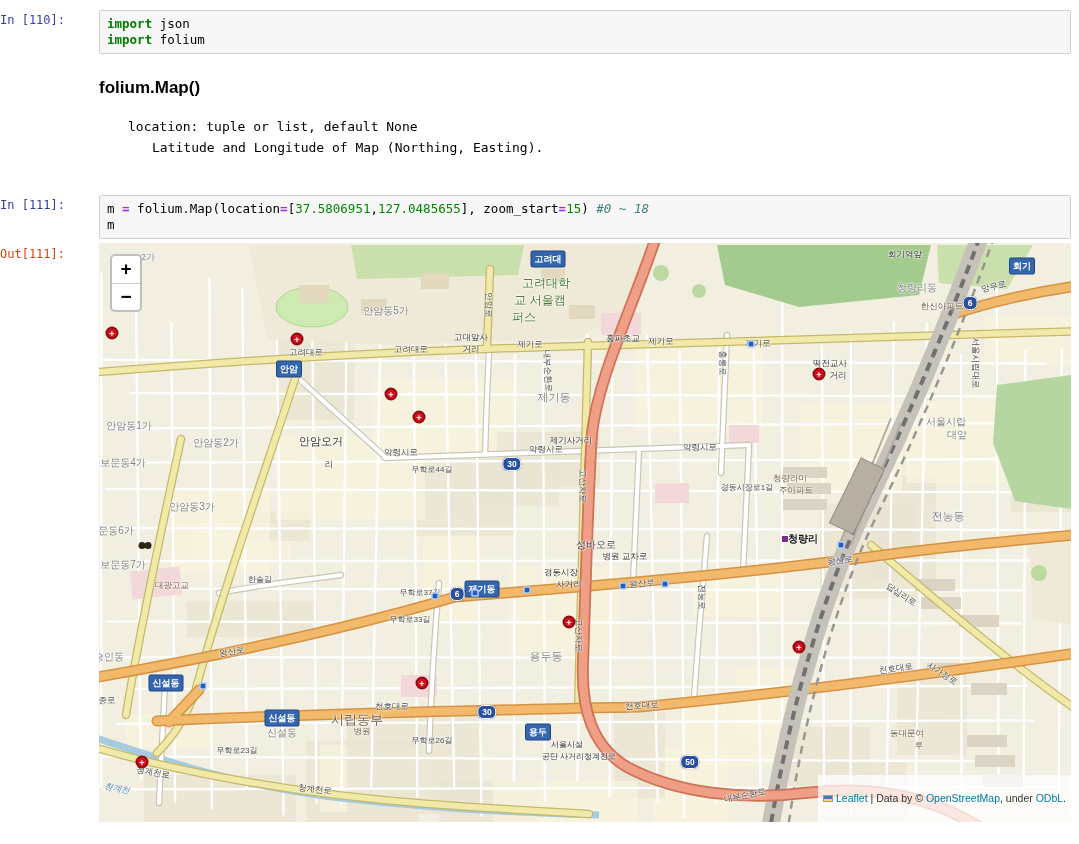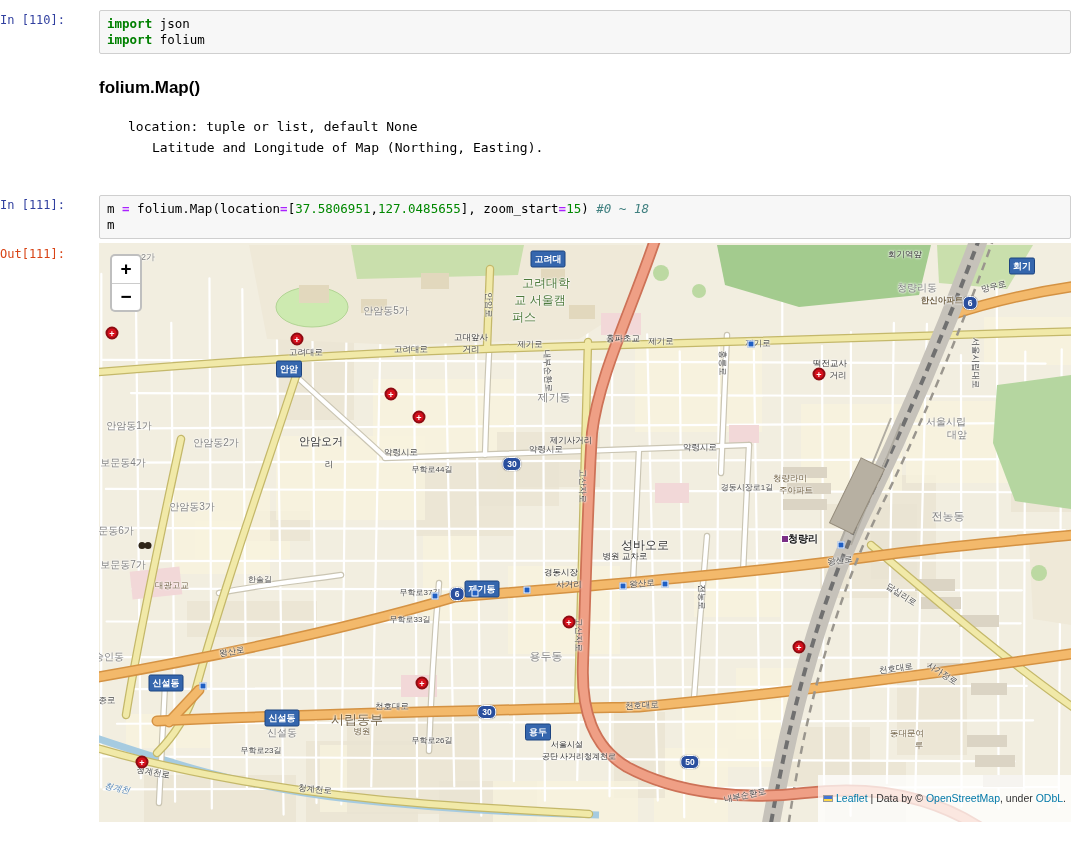--- a/index.html
+++ b/index.html
@@ -251,21 +251,21 @@
         </g>
     </svg>
     <div id="overlay">
         <div class="map-label lbl-d" style="font-size: 9px; left: 49px; top: 14px; transform: translate(-50%, -50%) rotate(0deg);">2가</div>
         <div class="map-label lbl-g" style="font-size: 12px; left: 447px; top: 40px; transform: translate(-50%, -50%) rotate(0deg);">고려대학</div>
         <div class="map-label lbl-g" style="font-size: 12px; left: 441px; top: 57px; transform: translate(-50%, -50%) rotate(0deg);">교 서울캠</div>
         <div class="map-label lbl-g" style="font-size: 12px; left: 425px; top: 74px; transform: translate(-50%, -50%) rotate(0deg);">퍼스</div>
         <div class="map-label lbl-d" style="font-size: 10px; left: 287px; top: 68px; transform: translate(-50%, -50%) rotate(0deg);">안암동5가</div>
         <div class="map-label lbl-j" style="font-size: 8.5px; left: 806px; top: 12px; transform: translate(-50%, -50%) rotate(0deg);">회기역앞</div>
         <div class="map-label lbl-d" style="font-size: 10px; left: 818px; top: 45px; transform: translate(-50%, -50%) rotate(0deg);">청량리동</div>
-        <div class="map-label lbl-p" style="font-size: 8.5px; left: 843px; top: 58px; transform: translate(-50%, -50%) rotate(0deg); font-weight: bold;">한신아파트</div>
+        <div class="map-label lbl-p" style="font-size: 8.5px; left: 843px; top: 64px; transform: translate(-50%, -50%) rotate(0deg);">한신아파트</div>
         <div class="map-label lbl-r" style="font-size: 8.5px; left: 389px; top: 62px; transform: translate(-50%, -50%) rotate(90deg);">안암로</div>
         <div class="map-label lbl-j" style="font-size: 8.5px; left: 372px; top: 95px; transform: translate(-50%, -50%) rotate(0deg);">고대앞사</div>
         <div class="map-label lbl-j" style="font-size: 8.5px; left: 372px; top: 107px; transform: translate(-50%, -50%) rotate(0deg);">거리</div>
         <div class="map-label lbl-r" style="font-size: 8.5px; left: 207px; top: 110px; transform: translate(-50%, -50%) rotate(0deg);">고려대로</div>
         <div class="map-label lbl-r" style="font-size: 8.5px; left: 312px; top: 107px; transform: translate(-50%, -50%) rotate(0deg);">고려대로</div>
         <div class="map-label lbl-r" style="font-size: 8.5px; left: 431px; top: 102px; transform: translate(-50%, -50%) rotate(0deg);">제기로</div>
         <div class="map-label lbl-j" style="font-size: 8.5px; left: 524px; top: 96px; transform: translate(-50%, -50%) rotate(0deg);">홍파초교</div>
         <div class="map-label lbl-r" style="font-size: 8.5px; left: 562px; top: 99px; transform: translate(-50%, -50%) rotate(0deg);">제기로</div>
         <div class="map-label lbl-r" style="font-size: 8.5px; left: 659px; top: 101px; transform: translate(-50%, -50%) rotate(0deg);">제기로</div>
         <div class="map-label lbl-j" style="font-size: 8.5px; left: 731px; top: 121px; transform: translate(-50%, -50%) rotate(0deg);">떡전교사</div>
@@ -289,21 +289,21 @@
         <div class="map-label lbl-r" style="font-size: 8px; left: 333px; top: 226px; transform: translate(-50%, -50%) rotate(0deg);">무학로44길</div>
         <div class="map-label lbl-r" style="font-size: 8.5px; left: 483px; top: 243px; transform: translate(-50%, -50%) rotate(90deg);">고산자로</div>
         <div class="map-label lbl-r" style="font-size: 8.5px; left: 479px; top: 392px; transform: translate(-50%, -50%) rotate(90deg);">고산자로</div>
         <div class="map-label lbl-r" style="font-size: 8px; left: 648px; top: 244px; transform: translate(-50%, -50%) rotate(0deg);">경동시장로1길</div>
         <div class="map-label lbl-p" style="font-size: 8.5px; left: 691px; top: 236px; transform: translate(-50%, -50%) rotate(0deg);">청량라미</div>
         <div class="map-label lbl-p" style="font-size: 8.5px; left: 697px; top: 248px; transform: translate(-50%, -50%) rotate(0deg);">주아파트</div>
         <div class="map-label lbl-d" style="font-size: 10px; left: 93px; top: 264px; transform: translate(-50%, -50%) rotate(0deg);">안암동3가</div>
         <div class="map-label lbl-d" style="font-size: 10px; left: 12px; top: 288px; transform: translate(-50%, -50%) rotate(0deg);">보문동6가</div>
         <div class="map-label lbl-d" style="font-size: 10px; left: 24px; top: 322px; transform: translate(-50%, -50%) rotate(0deg);">보문동7가</div>
         <div class="map-label lbl-d" style="font-size: 11px; left: 849px; top: 273px; transform: translate(-50%, -50%) rotate(0deg);">전농동</div>
-        <div class="map-label lbl-j" style="font-size: 12px; left: 546px; top: 302px; transform: translate(-50%, -50%) rotate(0deg);">성바오로</div>
+        <div class="map-label lbl-j" style="font-size: 10px; left: 497px; top: 302px; transform: translate(-50%, -50%) rotate(0deg);">성바오로</div>
         <div class="map-label lbl-j" style="font-size: 8.5px; left: 526px; top: 314px; transform: translate(-50%, -50%) rotate(0deg);">병원 교차로</div>
         <div class="map-label lbl-s" style="font-size: 10px; left: 704px; top: 296px; transform: translate(-50%, -50%) rotate(0deg);">청량리</div>
         <div class="map-label lbl-j" style="font-size: 8.5px; left: 462px; top: 330px; transform: translate(-50%, -50%) rotate(0deg);">경동시장</div>
         <div class="map-label lbl-j" style="font-size: 8.5px; left: 470px; top: 342px; transform: translate(-50%, -50%) rotate(0deg);">사거리</div>
         <div class="map-label lbl-p" style="font-size: 8.5px; left: 58px; top: 343px; transform: translate(-50%, -50%) rotate(0deg); margin-left: 15px;">대광고교</div>
         <div class="map-label lbl-r" style="font-size: 8px; left: 161px; top: 336px; transform: translate(-50%, -50%) rotate(0deg);">한솔길</div>
         <div class="map-label lbl-r" style="font-size: 8.5px; left: 602px; top: 354px; transform: translate(-50%, -50%) rotate(90deg);">전농로</div>
         <div class="map-label lbl-r" style="font-size: 8px; left: 321px; top: 349px; transform: translate(-50%, -50%) rotate(0deg);">무학로37길</div>
         <div class="map-label lbl-r" style="font-size: 8px; left: 311px; top: 376px; transform: translate(-50%, -50%) rotate(0deg);">무학로33길</div>
         <div class="map-label lbl-r" style="font-size: 8.5px; left: 133px; top: 409px; transform: translate(-50%, -50%) rotate(-10deg);">왕산로</div>
@@ -313,21 +313,21 @@
         <div class="map-label lbl-r" style="font-size: 8.5px; left: 843px; top: 431px; transform: translate(-50%, -50%) rotate(33deg);">사가정로</div>
         <div class="map-label lbl-d" style="font-size: 11px; left: 447px; top: 413px; transform: translate(-50%, -50%) rotate(0deg);">용두동</div>
         <div class="map-label lbl-d" style="font-size: 10px; left: 10px; top: 414px; transform: translate(-50%, -50%) rotate(0deg);">숭인동</div>
         <div class="map-label lbl-r" style="font-size: 8.5px; left: 8px; top: 458px; transform: translate(-50%, -50%) rotate(0deg);">종로</div>
         <div class="map-label lbl-r" style="font-size: 8.5px; left: 293px; top: 464px; transform: translate(-50%, -50%) rotate(0deg);">천호대로</div>
         <div class="map-label lbl-r" style="font-size: 8.5px; left: 543px; top: 463px; transform: translate(-50%, -50%) rotate(-3deg);">천호대로</div>
         <div class="map-label lbl-r" style="font-size: 8.5px; left: 797px; top: 426px; transform: translate(-50%, -50%) rotate(-8deg);">천호대로</div>
         <div class="map-label lbl-p" style="font-size: 13px; left: 258px; top: 477px; transform: translate(-50%, -50%) rotate(0deg);">시립동부</div>
         <div class="map-label lbl-p" style="font-size: 8.5px; left: 263px; top: 489px; transform: translate(-50%, -50%) rotate(0deg);">병원</div>
         <div class="map-label lbl-r" style="font-size: 8px; left: 333px; top: 497px; transform: translate(-50%, -50%) rotate(0deg);">무학로26길</div>
-        <div class="map-label lbl-r" style="font-size: 8px; left: 138px; top: 507px; transform: translate(-50%, -50%) rotate(0deg); margin-left: 24px;">무학로23길</div>
+        <div class="map-label lbl-r" style="font-size: 8px; left: 138px; top: 507px; transform: translate(-50%, -50%) rotate(0deg);">무학로23길</div>
         <div class="map-label lbl-d" style="font-size: 10px; left: 183px; top: 490px; transform: translate(-50%, -50%) rotate(0deg);">신설동</div>
         <div class="map-label lbl-r" style="font-size: 8.5px; left: 646px; top: 553px; transform: translate(-50%, -50%) rotate(-12deg);">내부순환로</div>
         <div class="map-label lbl-r" style="font-size: 8.5px; left: 54px; top: 530px; transform: translate(-50%, -50%) rotate(10deg);">청계천로</div>
         <div class="map-label lbl-r" style="font-size: 8.5px; left: 216px; top: 547px; transform: translate(-50%, -50%) rotate(5deg);">청계천로</div>
         <div class="map-label lbl-w" style="font-size: 8.5px; left: 18px; top: 546px; transform: translate(-50%, -50%) rotate(12deg);">청계천</div>
         <div class="map-label lbl-j" style="font-size: 8px; left: 468px; top: 501px; transform: translate(-50%, -50%) rotate(0deg);">서울시설</div>
         <div class="map-label lbl-j" style="font-size: 8px; left: 480px; top: 513px; transform: translate(-50%, -50%) rotate(0deg);">공단 사거리청계천로</div>
         <div class="map-label lbl-p" style="font-size: 8.5px; left: 808px; top: 491px; transform: translate(-50%, -50%) rotate(0deg);">동대문여</div>
         <div class="map-label lbl-p" style="font-size: 8.5px; left: 820px; top: 503px; transform: translate(-50%, -50%) rotate(0deg);">루</div>
         <div class="station-badge" style="left: 449px; top: 16px; transform: translate(-50%, -50%) rotate(0deg);">고려대</div>

